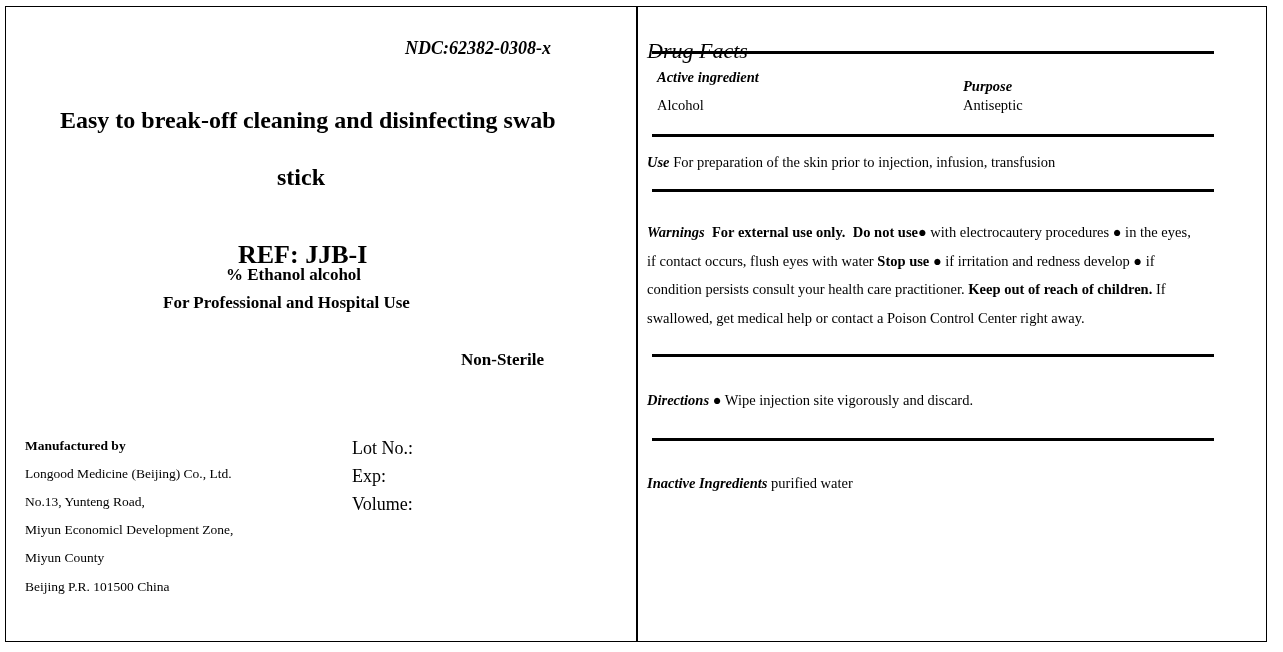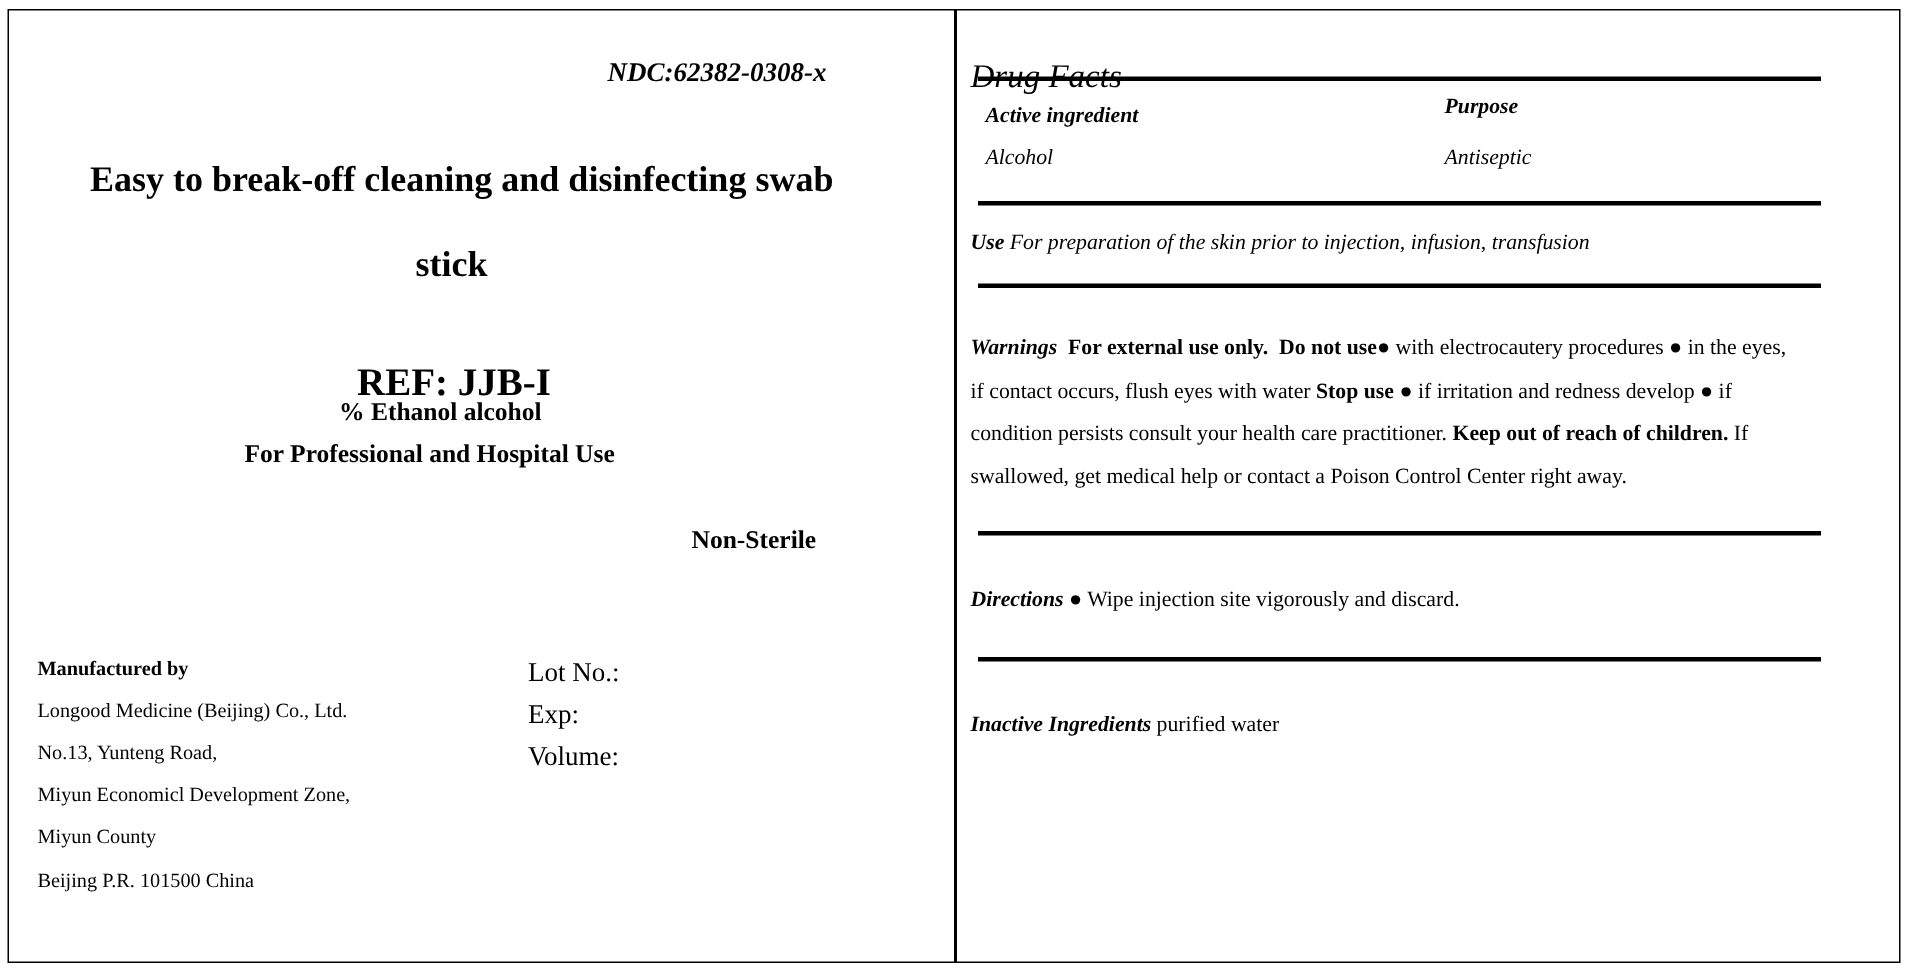--- a/index.html
+++ b/index.html
@@ -49,21 +49,21 @@
 
   
   .df-title { left: 647px; top: 7px; font-size: 22px; font-style: italic; font-weight: normal; margin-top: 31px; }
   .rule {
     position: absolute;
     left: 652px;
     width: 562px;
     height: 3px;
     background: #000;
   }
-  .ital { font-style: italic; }
+  .ital { }
   .bi { font-style: italic; font-weight: bold; }
   .b { font-weight: bold; }
   .rtext { font-size: 14.5px; }
   .warn-line { left: 647px; font-size: 14.5px; }
 </style>
 </head>
 <body>
 
 <div class="frame"></div>
 <div class="divider"></div>
@@ -84,21 +84,21 @@
 <div class="abs mfg" style="top:579px">Beijing P.R. 101500 China</div>
 
 <div class="abs lot" style="top:438px">Lot No.:</div>
 <div class="abs lot" style="top:466px">Exp:</div>
 <div class="abs lot" style="top:494px">Volume:</div>
 
 <div class="abs df-title">Drug Facts</div>
 <div class="rule" style="top:51px"></div>
 
 <div class="abs rtext bi" style="left:657px; top:69px">Active ingredient</div>
-<div class="abs rtext bi" style="left:963px; top:63px">Purpose</div>
+<div class="abs rtext bi" style="left:963px; top:78px">Purpose</div>
 <div class="abs rtext ital" style="left:657px; top:97px">Alcohol</div>
 <div class="abs rtext ital" style="left:963px; top:97px">Antiseptic</div>
 
 <div class="rule" style="top:134px"></div>
 
 <div class="abs rtext" style="left:647px; top:154px">
   <span class="bi">Use</span>
   <span class="ital">For preparation  of the skin prior  to injection,  infusion,  transfusion</span>
 </div>
 

